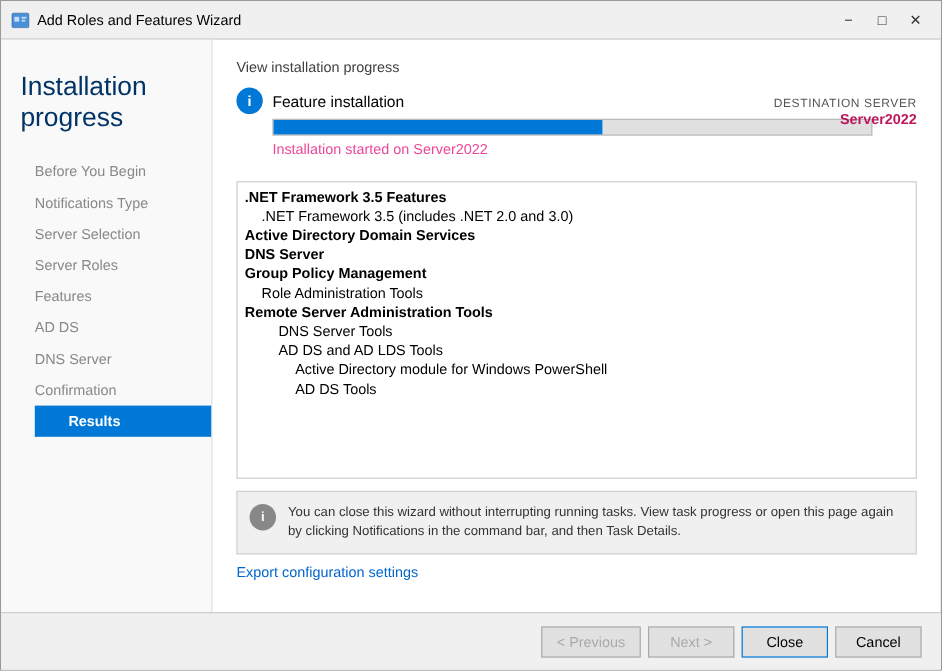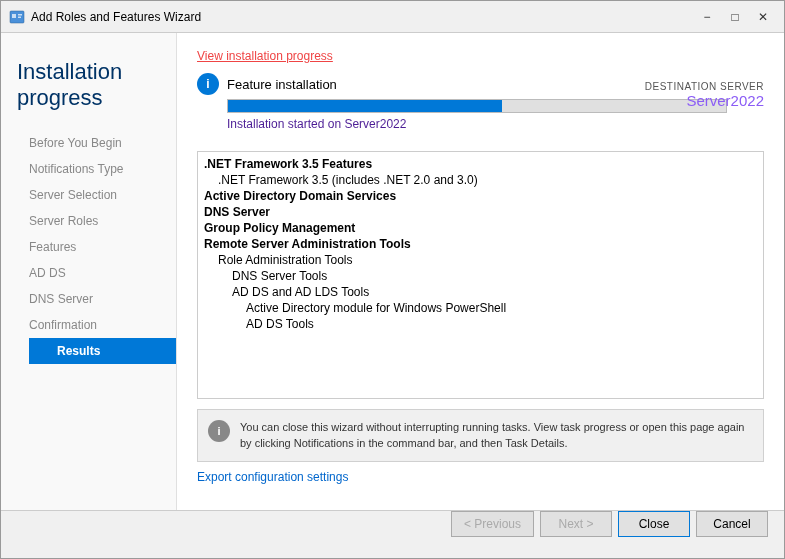--- a/index.html
+++ b/index.html
@@ -106,29 +106,29 @@
       right: 20px;
       text-align: right;
     }
     .dest-label {
       font-size: 10px;
       color: #555;
       letter-spacing: 0.5px;
       text-transform: uppercase;
     }
     .dest-name {
-      font-size: 15px;
-      color: #8b5cf6;
+      font-size: 12px;
+      color: #be185d;
+      font-weight: bold;
     }
 
     .view-label {
       font-size: 12px;
-      color: #ef4444;
-      margin-bottom: 10px;
-      text-decoration: underline;
+      color: #404040;
+      margin-bottom: 10px;
     }
 
     .progress-section {
       margin-bottom: 10px;
     }
     .progress-row {
       display: flex;
       align-items: center;
       gap: 8px;
       margin-bottom: 4px;
@@ -158,21 +158,21 @@
       width: 500px;
       margin-bottom: 4px;
     }
     .progress-bar-fill {
       height: 100%;
       background: #0078d7;
     }
     .progress-status {
       margin-left: 30px;
       font-size: 12px;
-      color: #4c1d95;
+      color: #ec4899;
       margin-bottom: 10px;
     }
 
     .features-list-box {
       border: 1px solid #ccc;
       background: #fff;
       flex: 1;
       overflow-y: auto;
       padding: 4px 0;
       margin-bottom: 10px;
@@ -227,20 +227,21 @@
       text-decoration: none;
       margin-bottom: 10px;
       display: inline-block;
     }
 
     .footer {
       height: 48px;
       background: #f0f0f0;
       border-top: 1px solid #ccc;
       display: flex;
+      align-items: center;
       justify-content: flex-end;
       padding: 0 16px;
       gap: 6px;
     }
     .footer-btn {
       height: 26px;
       min-width: 72px;
       padding: 0 12px;
       background: #e1e1e1;
       border: 1px solid #aaa;
@@ -316,22 +317,22 @@
         </div>
         <div class="progress-status">Installation started on Server2022</div>
       </div>
 
       <div class="features-list-box" id="features-container">
       <div class="feature-item  bold">.NET Framework 3.5 Features</div>
           <div class="feature-item indent1">.NET Framework 3.5 (includes .NET 2.0 and 3.0)</div>
           <div class="feature-item  bold">Active Directory Domain Services</div>
           <div class="feature-item  bold">DNS Server</div>
           <div class="feature-item  bold">Group Policy Management</div>
+          <div class="feature-item indent1">Role Administration Tools</div>
           <div class="feature-item  bold">Remote Server Administration Tools</div>
-          <div class="feature-item indent1">Role Administration Tools</div>
           <div class="feature-item indent2">DNS Server Tools</div>
           <div class="feature-item indent2">AD DS and AD LDS Tools</div>
           <div class="feature-item indent3">Active Directory module for Windows PowerShell</div>
           <div class="feature-item indent3">AD DS Tools</div>
         </div>
 
       <div class="notice-box">
         <div class="notice-icon">i</div>
         <div class="notice-text">You can close this wizard without interrupting running tasks. View task progress or open this page again by clicking Notifications in the command bar, and then Task Details.</div>
       </div>

